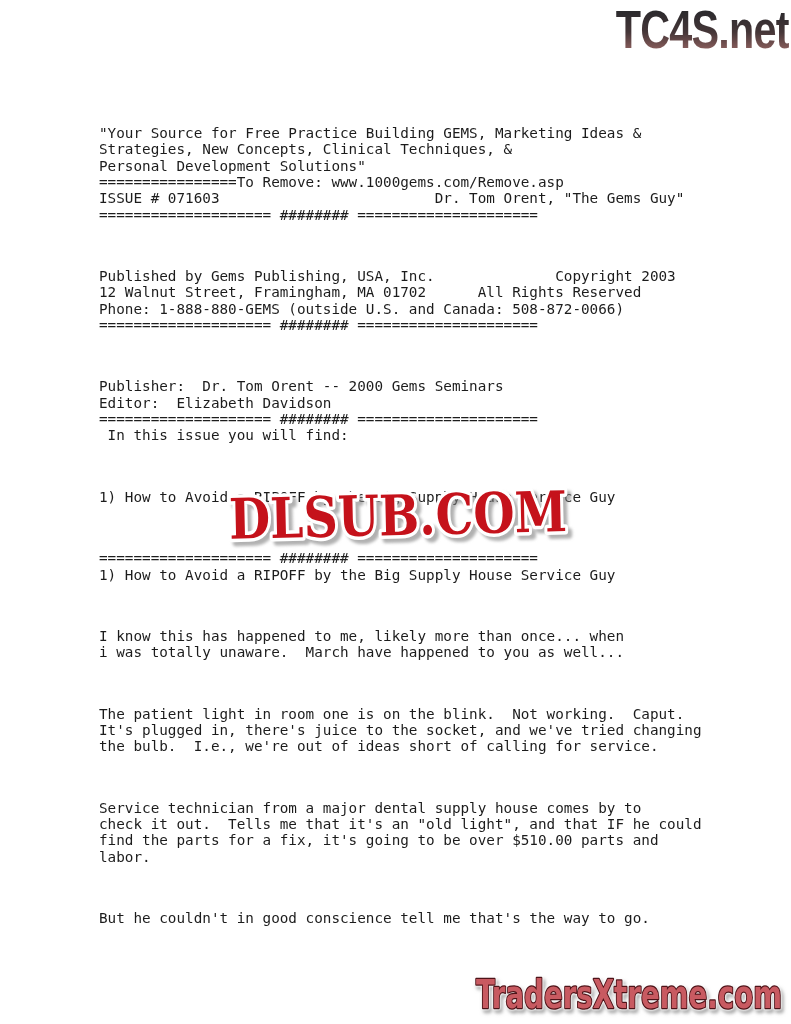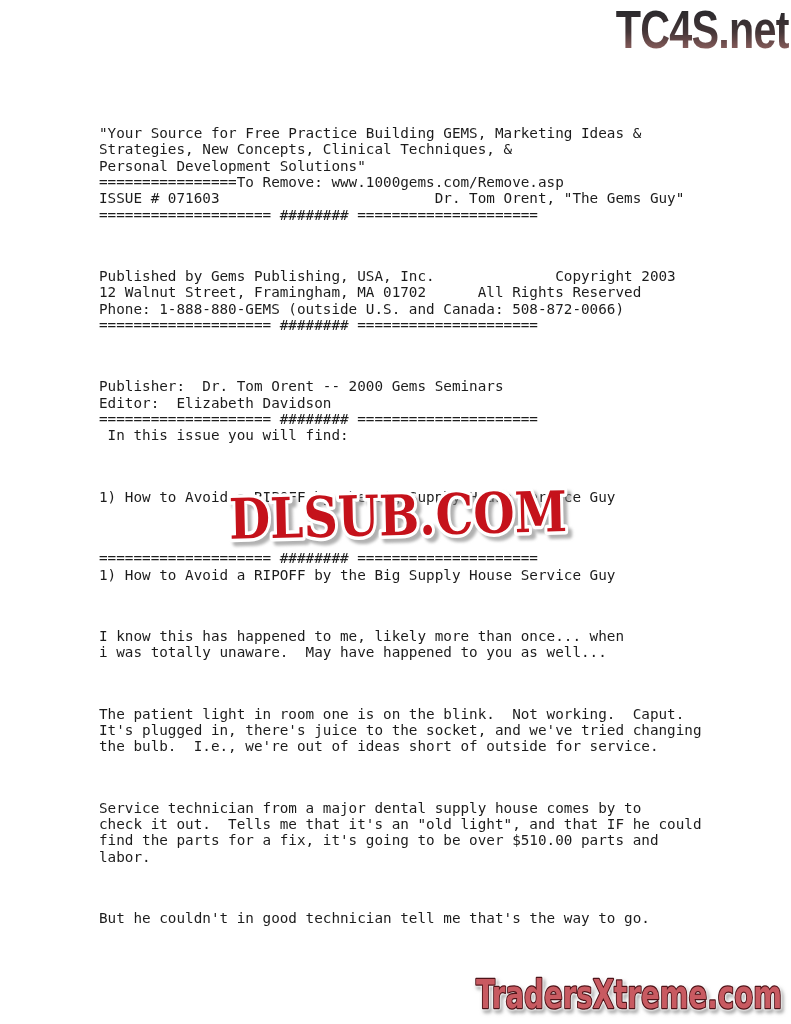--- a/index.html
+++ b/index.html
@@ -74,29 +74,29 @@
 Phone: 1-888-880-GEMS (outside U.S. and Canada: 508-872-0066)
 ==================== ######## =====================</pre>
   <pre class="doc-section">Publisher:  Dr. Tom Orent -- 2000 Gems Seminars
 Editor:  Elizabeth Davidson
 ==================== ######## =====================
  In this issue you will find:</pre>
   <pre class="doc-section">1) How to Avoid a RIPOFF by the Big Supply House Service Guy</pre>
   <pre class="doc-section">==================== ######## =====================
 1) How to Avoid a RIPOFF by the Big Supply House Service Guy</pre>
   <pre class="doc-section">I know this has happened to me, likely more than once... when
-i was totally unaware.  May have happened to you as well...</pre>
+i was totally unaware.  March have happened to you as well...</pre>
   <pre class="doc-section">The patient light in room one is on the blink.  Not working.  Caput.
 It's plugged in, there's juice to the socket, and we've tried changing
-the bulb.  I.e., we're out of ideas short of outside for service.</pre>
+the bulb.  I.e., we're out of ideas short of calling for service.</pre>
   <pre class="doc-section">Service technician from a major dental supply house comes by to
 check it out.  Tells me that it's an "old light", and that IF he could
 find the parts for a fix, it's going to be over $510.00 parts and
 labor.</pre>
-  <pre class="doc-section">But he couldn't in good technician tell me that's the way to go.</pre>
+  <pre class="doc-section">But he couldn't in good conscience tell me that's the way to go.</pre>
 </div>
 
 <svg class="wm-mid" width="352" height="72" viewBox="0 0 352 72">
   <text x="176" y="57" text-anchor="middle" font-family="DejaVu Serif" font-weight="bold" font-size="56" textLength="338" lengthAdjust="spacingAndGlyphs" paint-order="stroke" stroke-width="7" stroke-linejoin="round" transform="rotate(-1.3 176 36)" fill="#c5121b" stroke="#ffffff">DLSUB.COM</text>
 </svg>
 
 <svg class="wm-bottom" width="322" height="50" viewBox="0 0 322 50">
   <text x="161" y="37" text-anchor="middle" font-family="DejaVu Sans" font-weight="bold" font-size="39" textLength="306" lengthAdjust="spacingAndGlyphs" paint-order="stroke" stroke-width="2.5" stroke-linejoin="round" fill="#c85a61" stroke="#4d1318">TradersXtreme.com</text>
 </svg>
 

